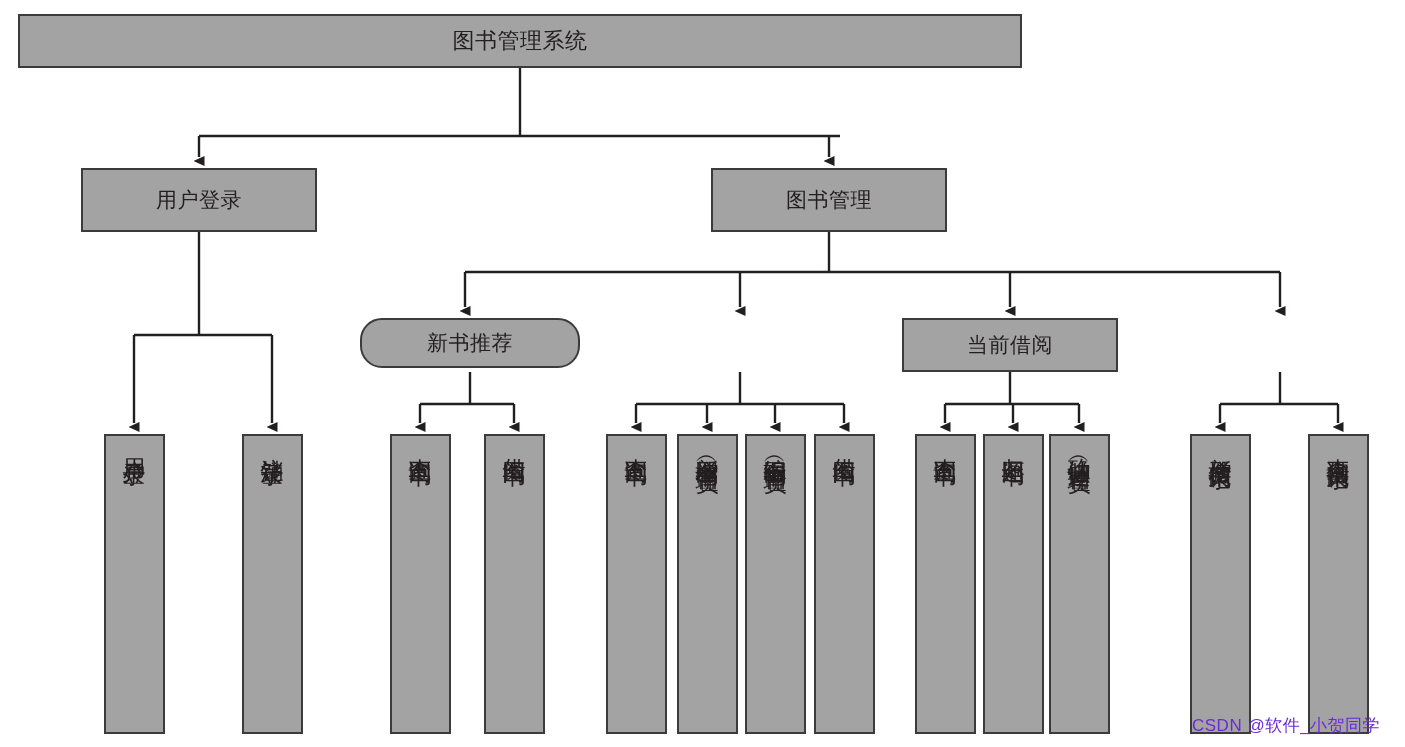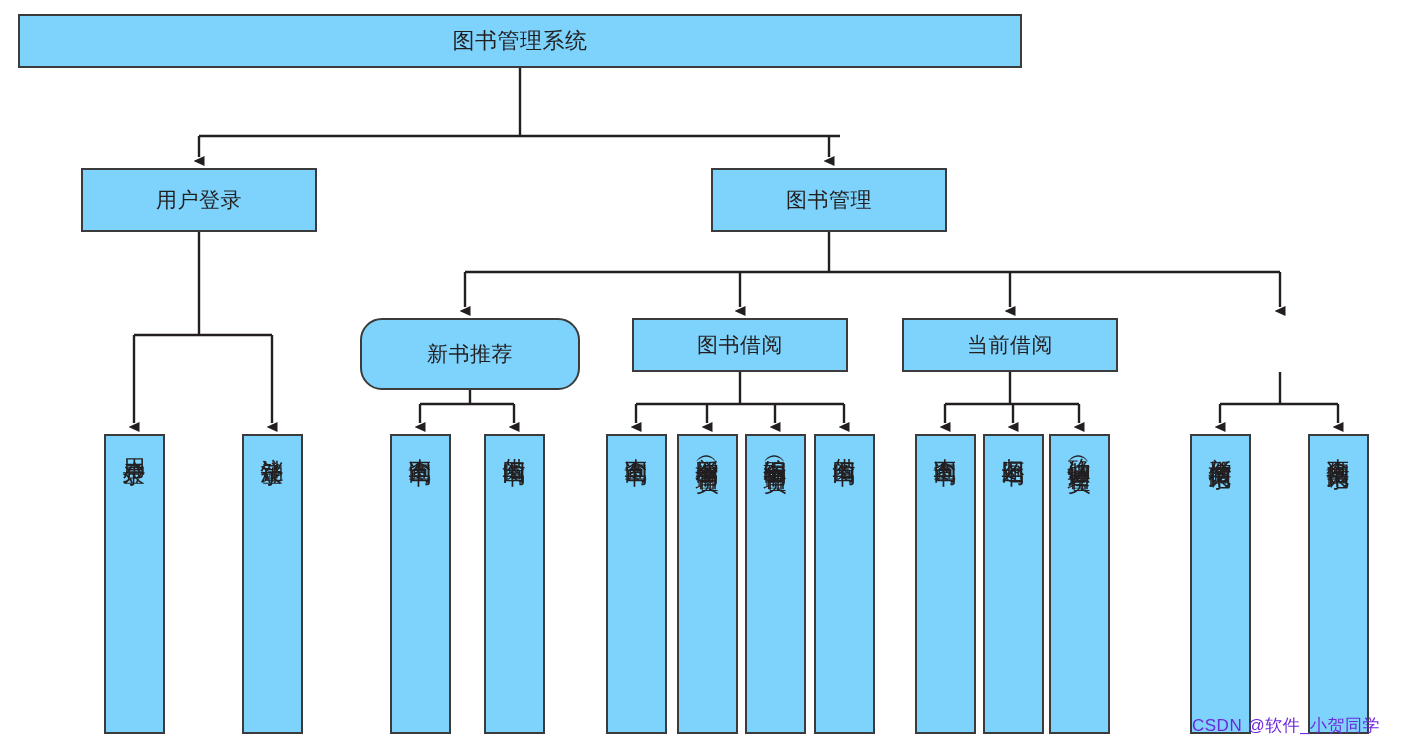--- a/index.html
+++ b/index.html
@@ -23,21 +23,21 @@
     left: 0;
     top: 0;
     width: 1405px;
     height: 747px;
     pointer-events: none;
   }
   .node {
     position: absolute;
     box-sizing: border-box;
     border: 2px solid #3b3b3b;
-    background: #7dd3fc;
+    background: #a3a3a3;
     display: flex;
     align-items: center;
     justify-content: center;
     text-align: center;
     color: #231f20;
   }
   .node .label {
     display: block;
     line-height: 1.16;
     letter-spacing: 0.5px;
@@ -130,27 +130,24 @@
   </div>
 
   <div class="node horiz" style="left:81px; top:168px; width:236px; height:64px;">
     <span class="label">用户登录</span>
   </div>
 
   <div class="node horiz" style="left:711px; top:168px; width:236px; height:64px;">
     <span class="label">图书管理</span>
   </div>
 
-  <div class="node horiz" style="left:360px; top:318px; width:220px; height:72px;border-radius:22px;">
+  <div class="node horiz" style="left:360px; top:318px; width:220px; height:50px;border-radius:22px;">
     <span class="label">新书推荐</span>
   </div>
 
-  <div class="node horiz" style="left:632px; top:318px; width:216px; height:54px;">
-    <span class="label">图书借阅</span>
-  </div>
 
   <div class="node horiz" style="left:902px; top:318px; width:216px; height:54px;">
     <span class="label">当前借阅</span>
   </div>
 
 
   <div class="node vert" style="left:104px; top:434px; width:61px; height:300px;">
     <span class="label">用户登录</span>
   </div>
 

